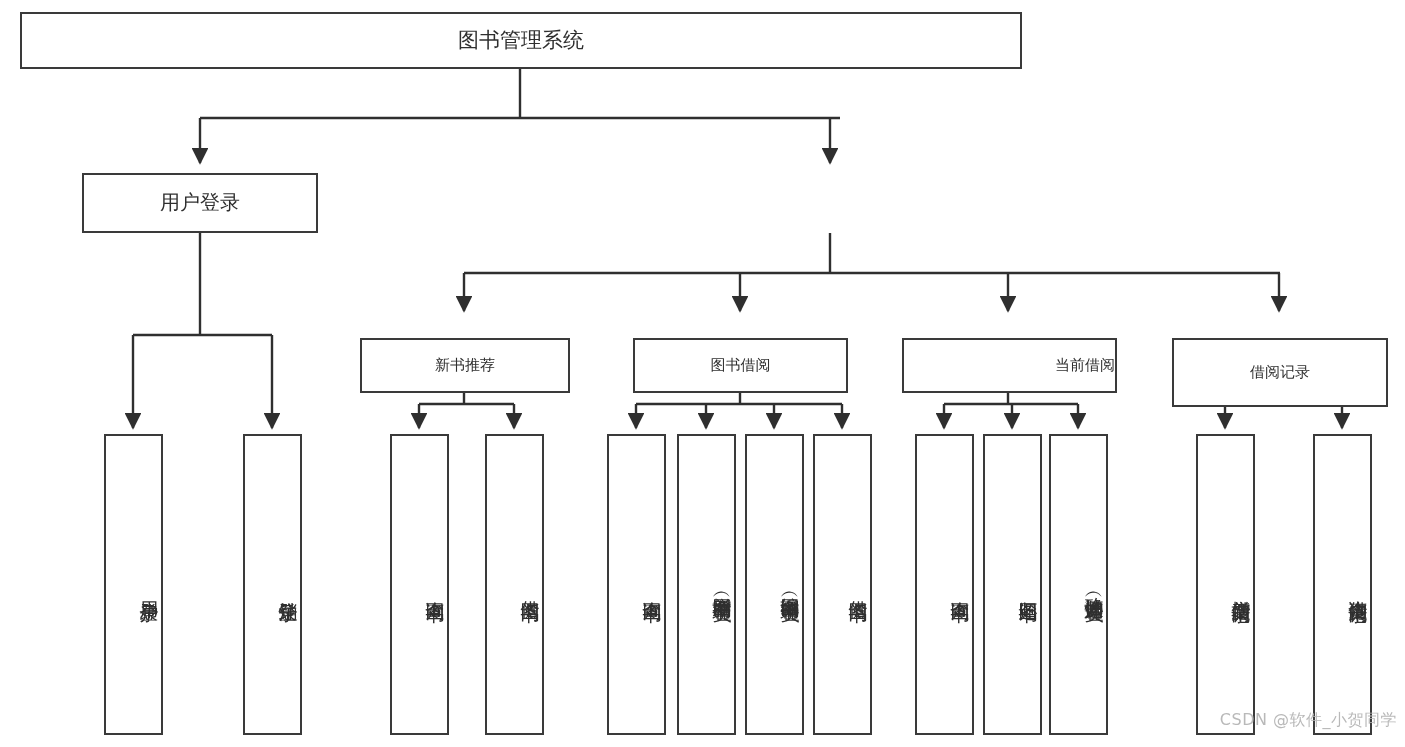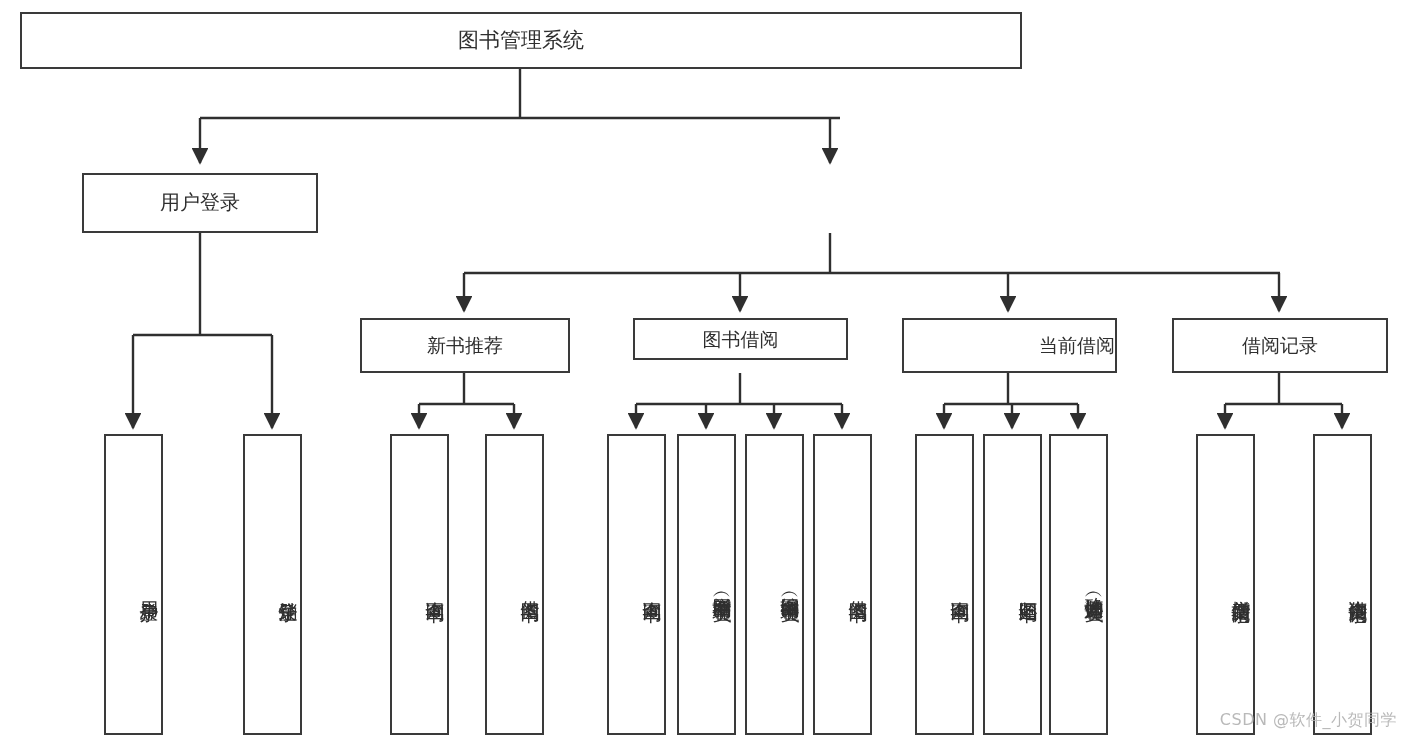--- a/index.html
+++ b/index.html
@@ -37,21 +37,22 @@
     line-height: 1.18;
     text-align: center;
   }
   .node.root {
     font-size: 21px;
   }
   .node.lvl1 {
     font-size: 20px;
   }
   .node.lvl2 {
-    font-size: 19px;
+    font-size: 15px;
+    margin-top: 20px;
   }
   .node.leaf {
     font-size: 19px;
     writing-mode: vertical-rl;
     text-orientation: upright;
     align-items: flex-start;
     justify-content: center;
     padding-top: 6px;
     letter-spacing: 1px;
   }
@@ -133,27 +134,27 @@
     <span>图书管理系统</span>
   </div>
 
   <div class="node lvl1" style="left:82px; top:173px; width:236px; height:60px;">
     <span>用户登录</span>
   </div>
 
   <div class="node lvl2" style="left:360px; top:318px; width:210px; height:55px;">
     <span>新书推荐</span>
   </div>
-  <div class="node lvl2" style="left:633px; top:318px; width:215px; height:42px;">
+  <div class="node lvl2" style="left:633px; top:318px; width:215px; height:55px;">
     <span>图书借阅</span>
   </div>
   <div class="node lvl2" style="left:902px; top:318px; width:215px; height:55px;justify-content:flex-end;">
     <span>当前借阅</span>
   </div>
-  <div class="node lvl2" style="left:1172px; top:318px; width:216px; height:55px;">
+  <div class="node lvl2" style="left:1172px; top:318px; width:216px; height:69px;">
     <span>借阅记录</span>
   </div>
 
   <div class="node leaf" style="left:104px; top:434px; width:59px; height:301px;">
     <span class="leaf-text">用户登录</span>
   </div>
   <div class="node leaf" style="left:243px; top:434px; width:59px; height:301px;">
     <span class="leaf-text">注销登录</span>
   </div>
 

